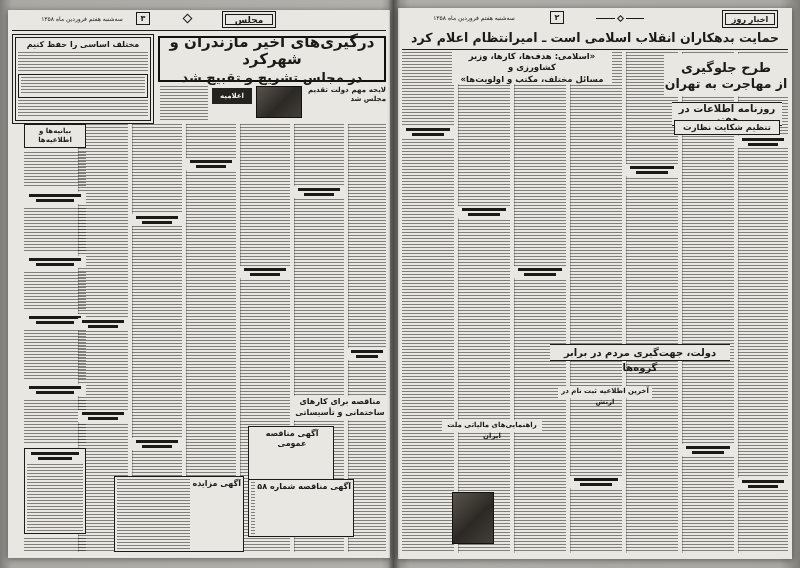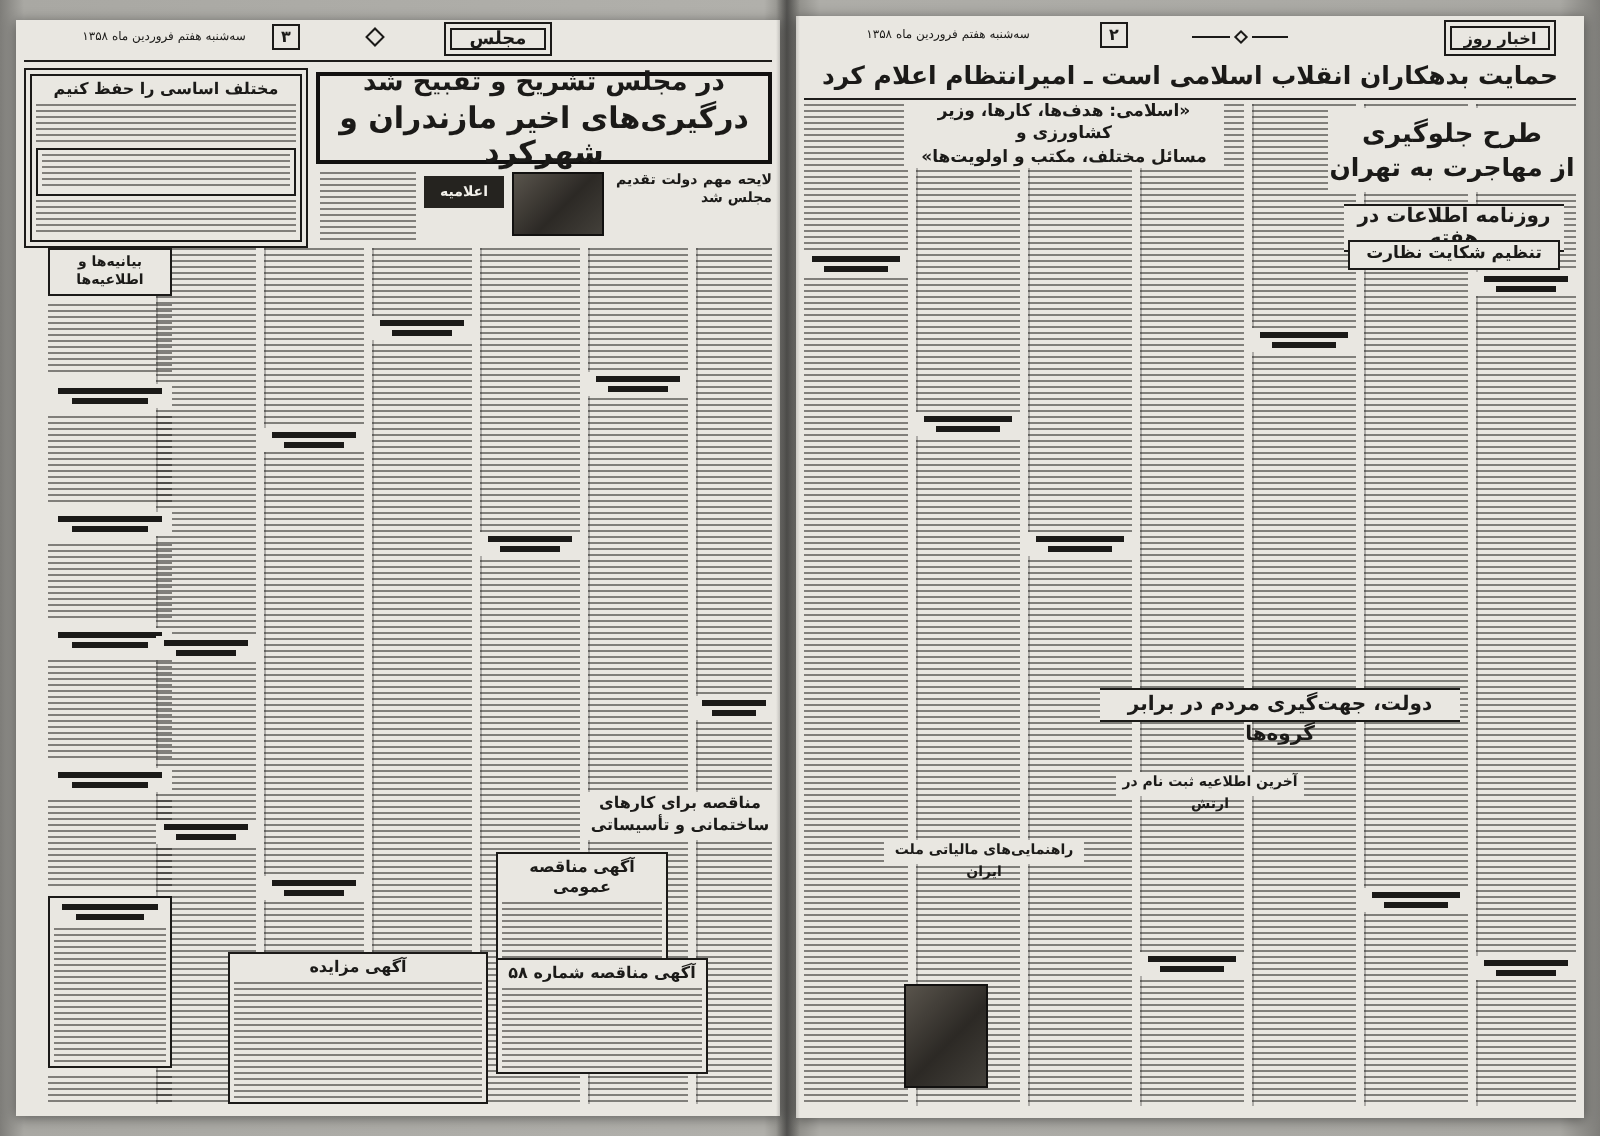--- a/index.html
+++ b/index.html
@@ -23,21 +23,21 @@
   .ph{display:flex;flex-direction:column;gap:2px;align-items:center;justify-content:center;background:#e9e7e1;padding:2px 0}
   .ph .bar{height:3px;background:#1b1a18}
   .w1{width:85%}.w2{width:60%}
   .photo{background:linear-gradient(135deg,#59544c 0,#2c2925 55%,#43403a 100%);border:1px solid #121110}
   .tab{border:1px solid #1b1a18;box-shadow:inset 0 0 0 2px #e9e7e1,inset 0 0 0 3px #1b1a18;
     display:flex;align-items:center;justify-content:center;background:#e9e7e1}
   .diamond{width:7px;height:7px;border:1px solid #1b1a18;transform:rotate(45deg);background:#e9e7e1}
   .orn{display:flex;align-items:center;gap:3px}
   .orn .line{flex:1;height:1px;background:#1b1a18}
   .stack{display:flex;flex-direction:column;gap:4px;overflow:hidden}
-  .ad{border:1px solid #1b1a18;background:#e9e7e1;padding:2px;display:flex;flex-direction:column;gap:2px}
+  .ad{border:1px solid #1b1a18;background:#e9e7e1;padding:2px;display:flex;flex-direction:row;gap:2px}
   .ad .t{font-size:8px;font-weight:bold;text-align:center;line-height:10px}
   .darklabel{background:#25231f;color:#f2f0ea;display:flex;align-items:center;justify-content:center;font-size:7px;font-weight:bold}
 </style>
 </head>
 <body>
 
 <div id="stage">
 
   <div class="page" id="pL" dir="rtl">
 
@@ -54,22 +54,22 @@
         <div class="b c" style="font-size:8px;line-height:10px">مختلف اساسی را حفظ کنیم</div>
         <div class="fake" style="height:20px"></div>
         <div class="boxed" style="height:24px;padding:2px">
             <div class="fake" style="height:100%"></div>
           </div>
         <div class="fake" style="flex:1"></div>
       </div>
     </div>
 
     <div class="abs" style="left:150px;top:26px;width:228px;height:46px;border:2px solid #121110;background:#e9e7e1;display:flex;flex-direction:column;justify-content:center;gap:2px">
+      <div class="b c" style="font-size:15px;line-height:17px">درگیری‌های اخیر مازندران و شهرکرد</div>
       <div class="b c" style="font-size:13px;line-height:15px">در مجلس تشریح و تقبیح شد</div>
-      <div class="b c" style="font-size:15px;line-height:17px">درگیری‌های اخیر مازندران و شهرکرد</div>
     </div>
 
     <div class="abs b" style="left:300px;top:76px;width:78px;height:36px;font-size:7px;line-height:9px;text-align:justify;overflow:hidden">لایحه مهم دولت تقدیم مجلس شد</div>
     <div class="abs photo" style="left:248px;top:76px;width:46px;height:32px"></div>
     <div class="abs darklabel" style="left:204px;top:78px;width:40px;height:16px">اعلامیه</div>
     <div class="abs fake" style="left:152px;top:76px;width:48px;height:36px"></div>
 
     <div class="col fake" style="top:114px;left:70px;width:50px"></div>
     <div class="col fake" style="top:114px;left:124px;width:50px"></div>
     <div class="col fake" style="top:114px;left:178px;width:50px"></div>

